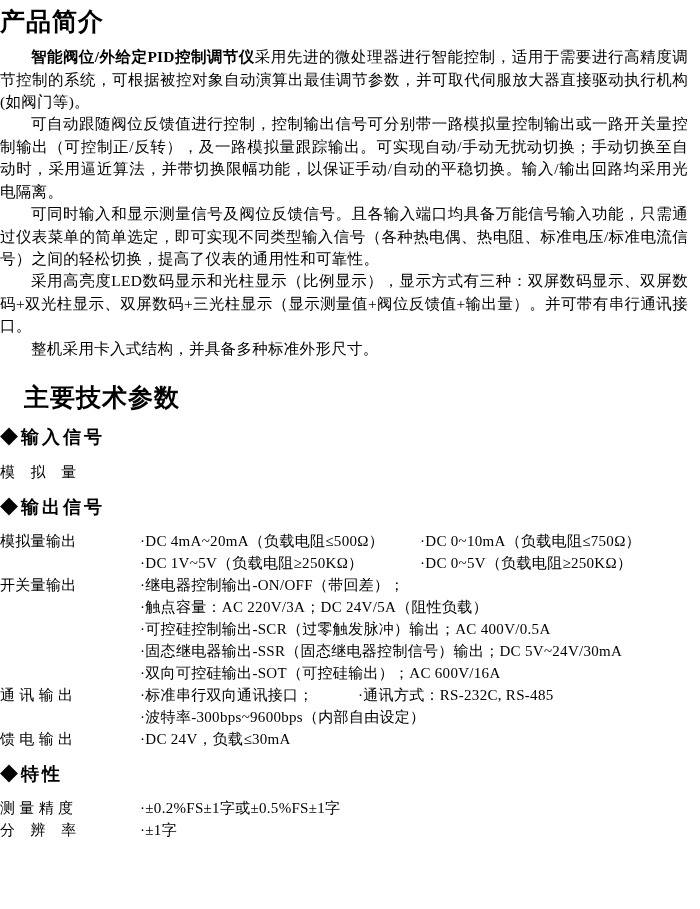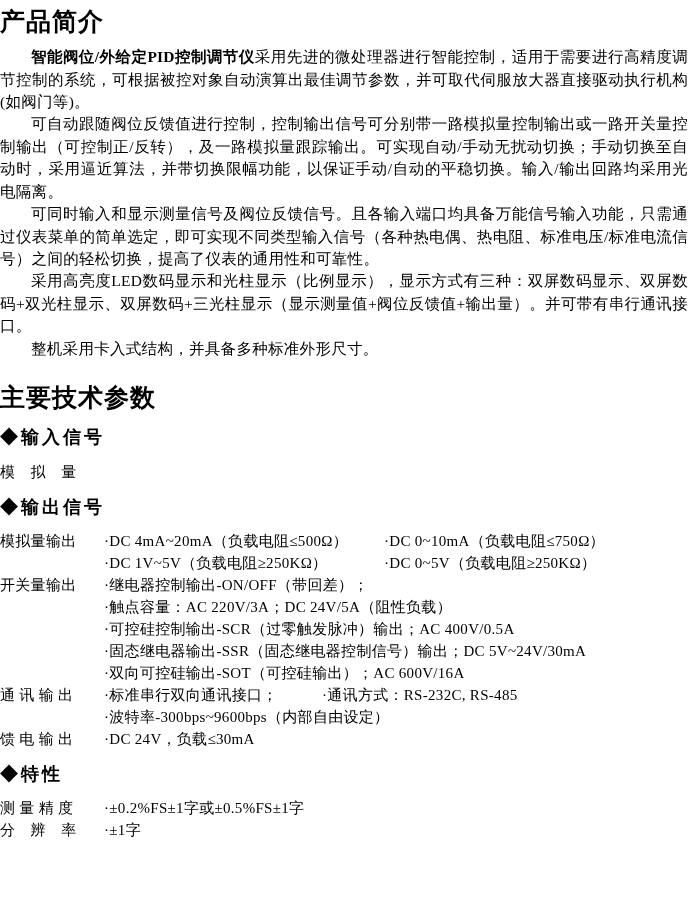--- a/index.html
+++ b/index.html
@@ -7,34 +7,34 @@
     width:700px; height:909px; overflow:hidden;
     color:#000; font-family:"Liberation Serif", serif;
   }
   .page { padding:6px 12px 0 0; box-sizing:border-box; width:700px; height:909px; }
 
   h1.doc-h1 {
     font-family:"Liberation Sans", sans-serif;
     font-size:25px; font-weight:bold; color:#000;
     margin:0 0 9px 0; letter-spacing:1px; line-height:1.25;
   }
-  h1.doc-h1.specs { margin-top:22px; margin-bottom:8px; }
+  h1.doc-h1.specs { margin-top:22px; margin-bottom:8px;margin-left:24px; }
 
   .para {
     font-size:15.5px; line-height:22.4px; text-align:justify;
     text-indent:2em; margin:0; letter-spacing:0.3px;
   }
   .para b { letter-spacing:0.2px; }
 
   h2.sec {
     font-size:18px; font-weight:600; letter-spacing:3px;
     margin:13px 0 11px 0; line-height:1.3;
   }
 
-  .spec-row { display:flex; font-size:15px; line-height:22px; letter-spacing:0.3px; }
+  .spec-row { display:flex; font-size:15px; line-height:22px; letter-spacing:0.3px;gap:36px; }
   .spec-label { width:104px; flex:none; white-space:pre; }
   .spec-content { flex:1; min-width:0; }
   .spec-line { white-space:pre-wrap; }
   .cols { display:flex; }
   .cols > span { display:block; white-space:pre; }
   .c280 { width:280px; flex:none; }
   .c218 { width:218px; flex:none; }
   .indent { padding-left:64px; }
 </style>
 </head>

